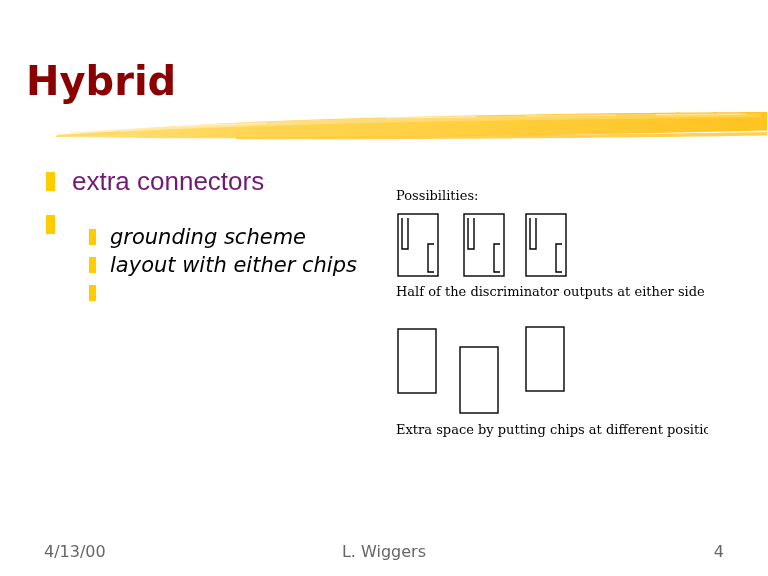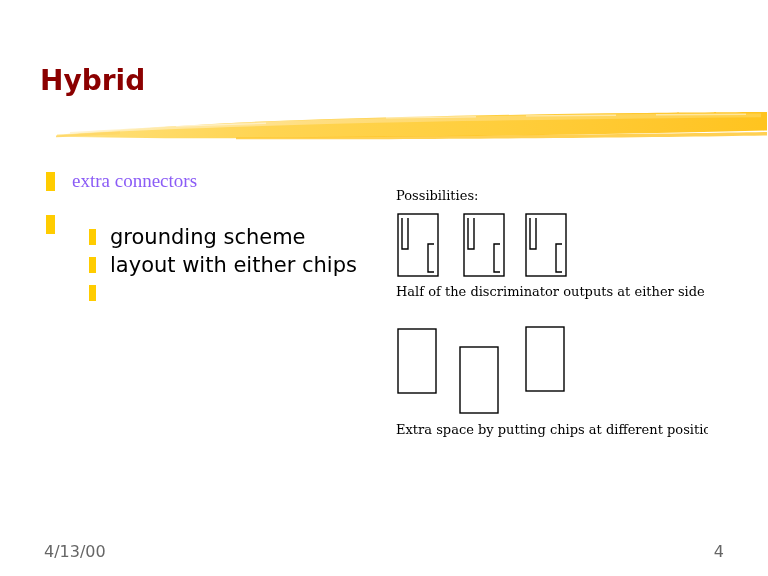--- a/index.html
+++ b/index.html
@@ -12,25 +12,25 @@
     height: 576px;
     position: relative;
     overflow: hidden;
     font-family: "DejaVu Sans", sans-serif;
     background: #ffffff;
   }
 
   
   #slide-title {
     position: absolute;
-    left: 40px;
+    left: 26px;
     top: 58px;
     font-family: "DejaVu Sans", sans-serif;
     font-weight: bold;
-    font-size: 28px;
+    font-size: 40px;
     line-height: 46px;
     color: #8B0000;
     letter-spacing: 0px;
     white-space: nowrap;
   }
 
   
   #title-rule {
     position: absolute;
     left: 56px;
@@ -43,37 +43,38 @@
   
   #body-list {
     position: absolute;
     left: 44px;
     top: 166px;
     width: 350px;
   }
   .lvl1 {
     position: relative;
     padding-left: 28px;
-    font-size: 19px;
+    font-size: 26px;
     line-height: 30px;
-    color: #8b5cf6;
+    color: #701a75;
     margin-bottom: 13px;
-    font-family: Liberation Serif, serif;
+    font-family: Liberation Sans, sans-serif;
   }
   .lvl1 > .bullet-mark {
     position: absolute;
     left: 2px;
     top: 6px;
     width: 9px;
     height: 19px;
     background: #FFCC00;
   }
   .sublist {
     margin-top: 28px;
     margin-left: 44px;
+    font-style: italic;
   }
   .lvl2 {
     position: relative;
     padding-left: 22px;
     font-size: 21px;
     line-height: 26px;
     color: #000000;
     margin-bottom: 2px;
     font-family: "DejaVu Sans", sans-serif;
   }
@@ -233,14 +234,15 @@
       <rect x="138" y="141" width="38" height="64"></rect>
     </g>
 
     <text x="8" y="248" font-family="DejaVu Serif, serif" font-size="13" fill="#000000">Extra space by putting chips at different positions</text>
 
   </svg>
 </div>
 
 <div id="footer">
   <span id="footer-date">4/13/00</span>
+  <span id="footer-author">L. Wiggers</span>
   <span id="footer-page">4</span>
 </div>
 
 </body></html>

